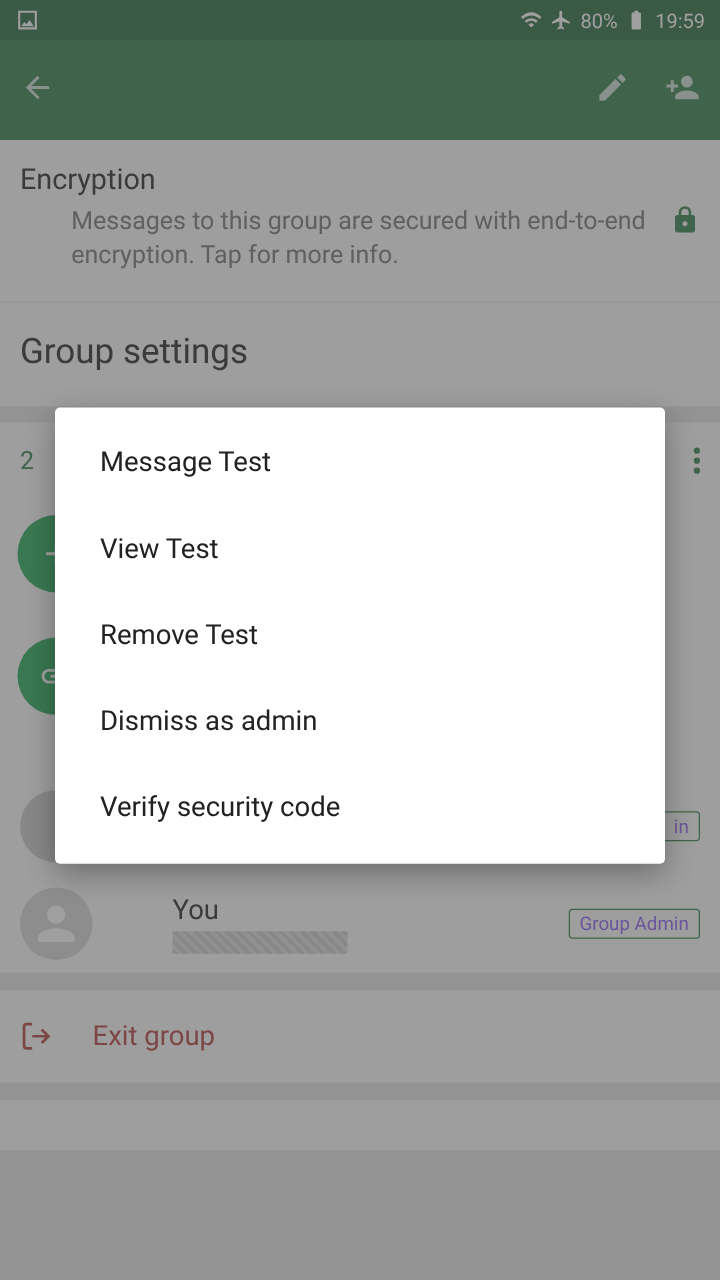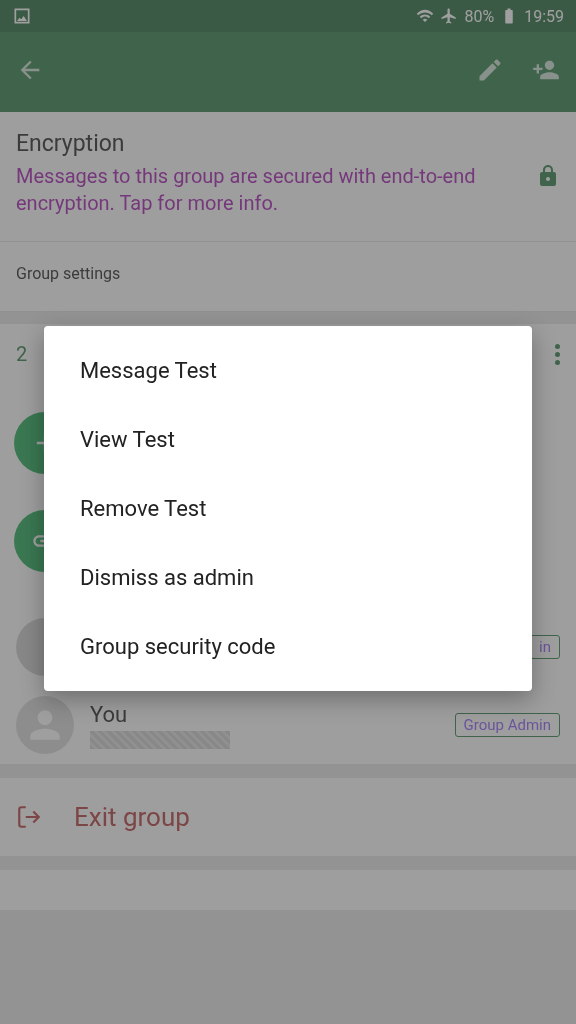--- a/index.html
+++ b/index.html
@@ -70,31 +70,32 @@
     .encryption-text {
       flex: 1;
     }
     .encryption-title {
       font-size: 23px;
       color: #222;
       margin-bottom: 6px;
     }
     .encryption-desc {
       font-size: 20px;
-      color: #a21caf;
+      color: #737373;
       line-height: 1.35;
+      margin-left: 41px;
     }
     .lock-icon {
       width: 24px;
       height: 28px;
       margin-top: 32px;
     }
     .group-settings {
       padding: 22px 16px 28px;
-      font-size: 16px;
+      font-size: 28px;
       color: #222;
       border-bottom: 1px solid #e0e0e0;
     }
     .participants-section {
       background: #fdfdfd;
       margin-top: 12px;
     }
     .participants-header {
       padding: 18px 16px 14px;
       display: flex;
@@ -137,21 +138,21 @@
     .avatar {
       width: 58px;
       height: 58px;
       background: #d8d8d8;
       border-radius: 50%;
       display: flex;
       align-items: center;
       justify-content: center;
     }
     .avatar svg { width: 44px; height: 44px; fill: #fff; }
-    .member-info { flex: 1; }
+    .member-info { flex: 1; margin-left: 48px; }
     .member-name { font-size: 22px; color: #222; }
     .member-sub {
       width: 140px;
       height: 18px;
       background: repeating-linear-gradient(45deg,#ccc,#ccc 3px,#ddd 3px,#ddd 6px);
       margin-top: 4px;
     }
     .admin-badge {
       border: 1.5px solid #2e7d46;
       color: #8b5cf6;
@@ -162,21 +163,21 @@
     .exit-section {
       background: #fdfdfd;
       margin-top: 14px;
       padding: 24px 16px;
       display: flex;
       align-items: center;
       gap: 32px;
     }
     .exit-icon { width: 26px; height: 26px; }
     .exit-text {
-      font-size: 26px;
+      font-size: 22px;
       color: #b33a3a;
     }
     .bottom-spacer {
       background: #fdfdfd;
       margin-top: 14px;
       height: 40px;
     }
     .overlay {
       position: absolute;
       top: 0;
@@ -329,14 +330,14 @@
 
 <div class="overlay"></div>
 
 <div class="watermark">@WABetaInfo</div>
 
 <div class="dialog">
   <div class="dialog-item">Message Test</div>
   <div class="dialog-item">View Test</div>
   <div class="dialog-item">Remove Test</div>
   <div class="dialog-item">Dismiss as admin</div>
-  <div class="dialog-item">Group security code</div>
+  <div class="dialog-item">Verify security code</div>
 </div>
 
 </body></html>

